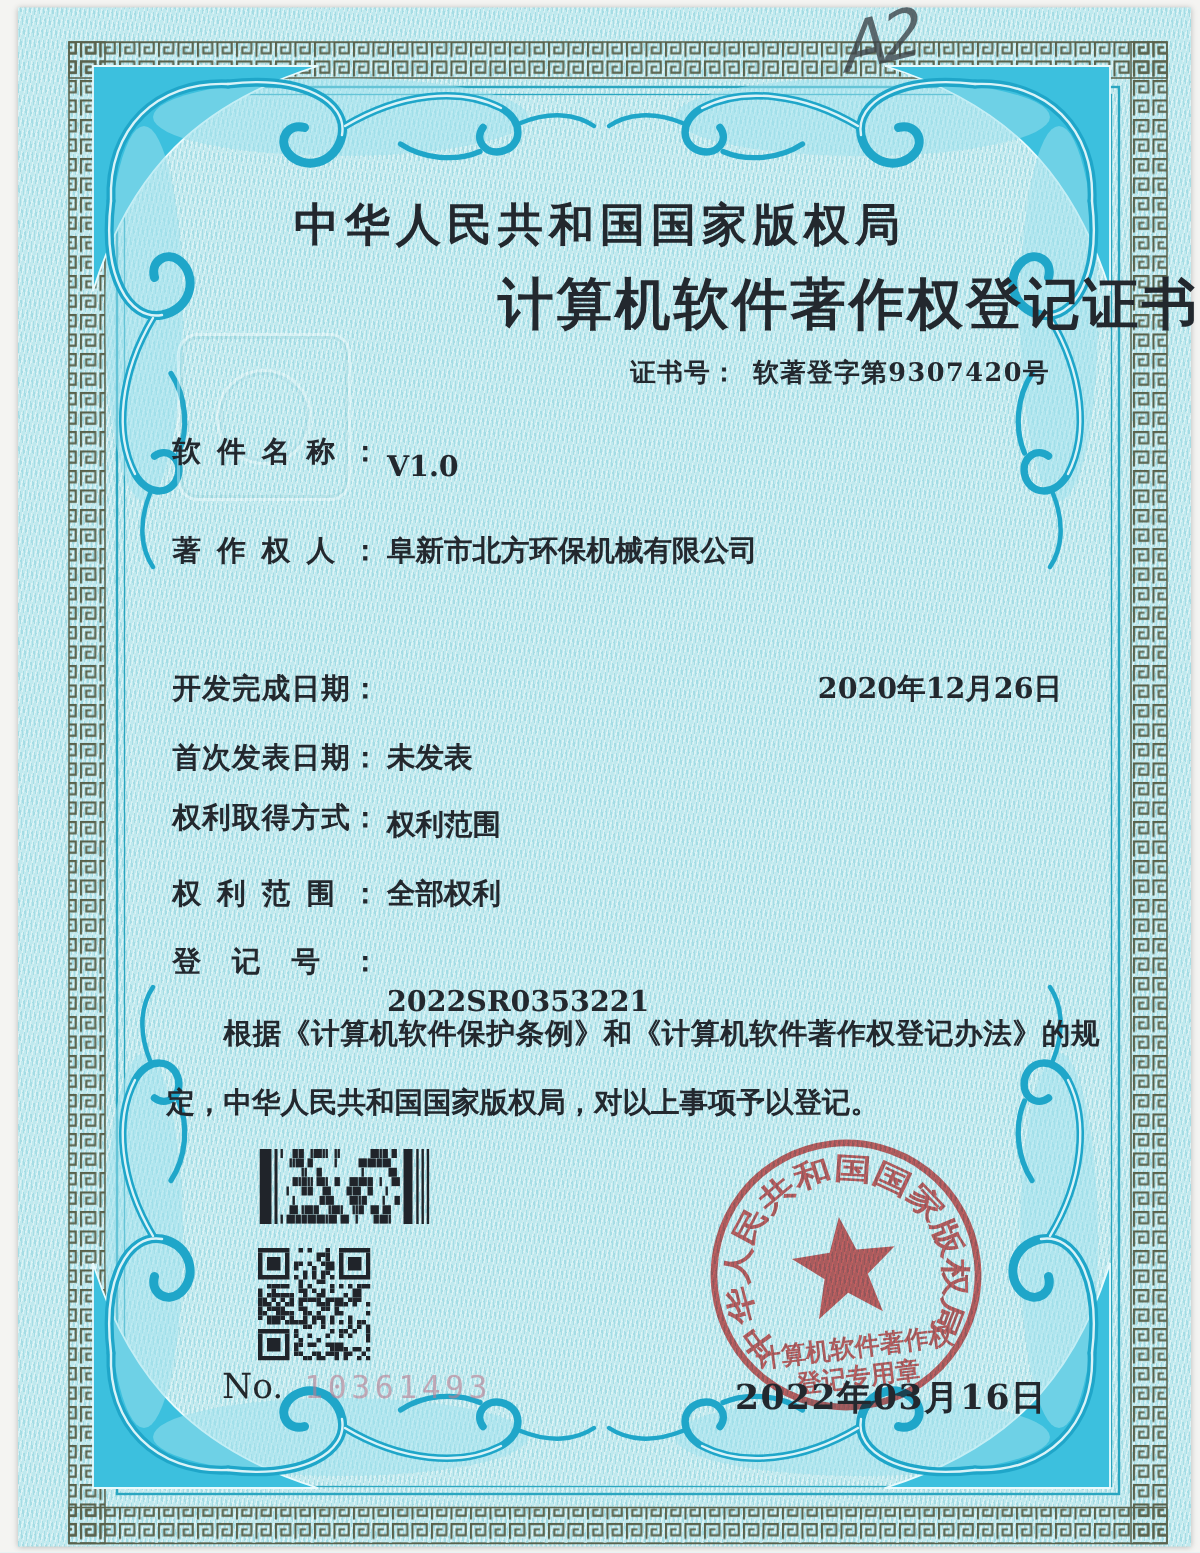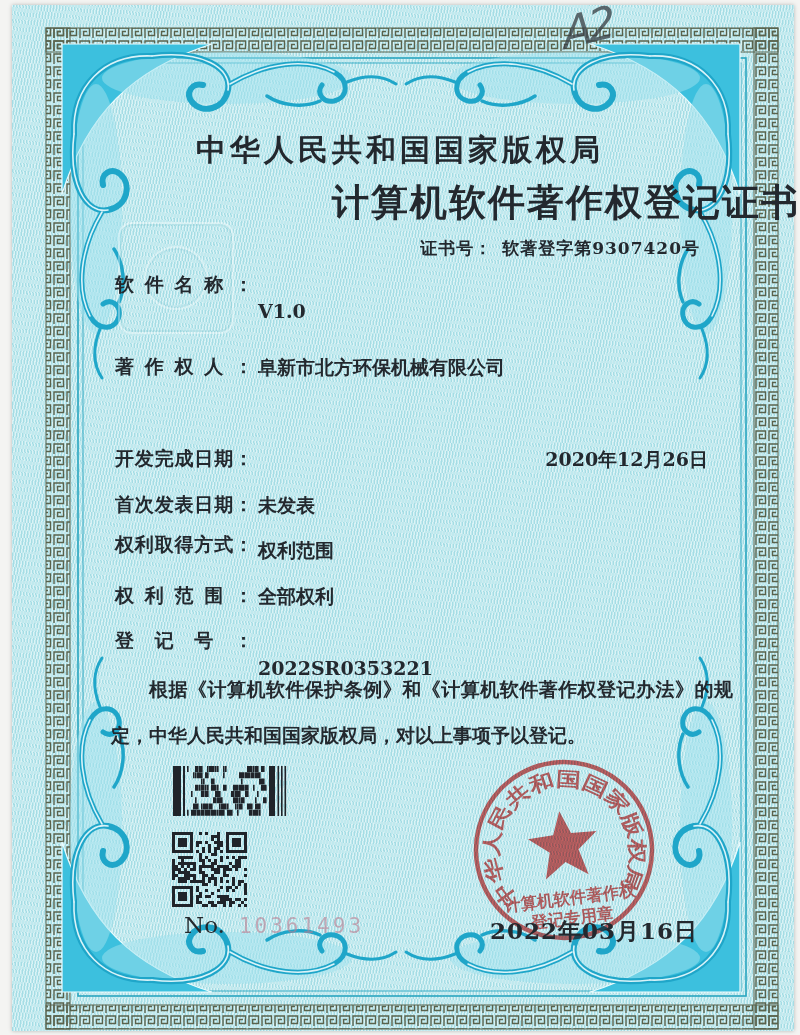--- a/index.html
+++ b/index.html
@@ -124,21 +124,21 @@
 </div>
 
 <div class="abs cn authority-title" style="z-index:3;">中华人民共和国国家版权局</div>
 
 <div class="abs cn main-title" style="z-index:3;">计算机软件著作权登记证书</div>
 
 <div class="abs cn certno-line" style="z-index:3;">
   <span>证书号：</span><span style="margin-left:10px;">软著登字第9307420号</span>
 </div>
 
-<div class="abs cn field-label" style="top:272px;z-index:3;">软件名称：</div>
+<div class="abs cn field-label" style="top:288px;z-index:3;">软件名称：</div>
 <div class="abs cn field-value" style="top:272px;z-index:3;">
   <br>
   <span>V1.0</span>
 </div>
 
 <div class="abs cn field-label" style="top:354px;z-index:3;">著作权人：</div>
 <div class="abs cn field-value" style="top:354px;z-index:3;">阜新市北方环保机械有限公司</div>
 
 <div class="abs cn field-label" style="top:446px;z-index:3;">开发完成日期：</div>
 <div class="abs cn field-value" style="top:446px;z-index:3;text-align:right;">2020年12月26日</div>
@@ -459,21 +459,21 @@
     <rect x="72" y="36" width="3" height="3" fill="#20242a"></rect>
     <rect x="72" y="42" width="3" height="3" fill="#20242a"></rect>
     <rect x="72" y="51" width="3" height="3" fill="#20242a"></rect>
     <rect x="72" y="54" width="3" height="3" fill="#20242a"></rect>
     <rect x="72" y="57" width="3" height="3" fill="#20242a"></rect>
     <rect x="72" y="60" width="3" height="3" fill="#20242a"></rect>
     <rect x="72" y="66" width="3" height="3" fill="#20242a"></rect>
     <rect x="72" y="72" width="3" height="3" fill="#20242a"></rect>
   </svg>
 
-<div class="abs cn serial" style="z-index:3;padding-left:36px;">
+<div class="abs cn serial" style="z-index:3;">
   <span>No.</span><span class="num">10361493</span>
 </div>
 
 <svg class="abs" width="224" height="224" viewBox="0 0 224 224" style="left:452px;top:738px;z-index:5;opacity:.88;mix-blend-mode:multiply;">
   <g transform="rotate(-7 112 112)" fill="#dd4e4e">
     <circle cx="112" cy="112" r="88" fill="none" stroke="#dd4e4e" stroke-width="4.5"></circle>
     <path id="sealArc" d="M 61.4,156.4 A 66,66 0 1 1 162.6,156.4" fill="none"></path>
     <text font-size="20" font-weight="bold" fill="#dd4e4e">
       <textPath href="#sealArc" textLength="298" lengthAdjust="spacingAndGlyphs">中华人民共和国国家版权局</textPath>
     </text>

